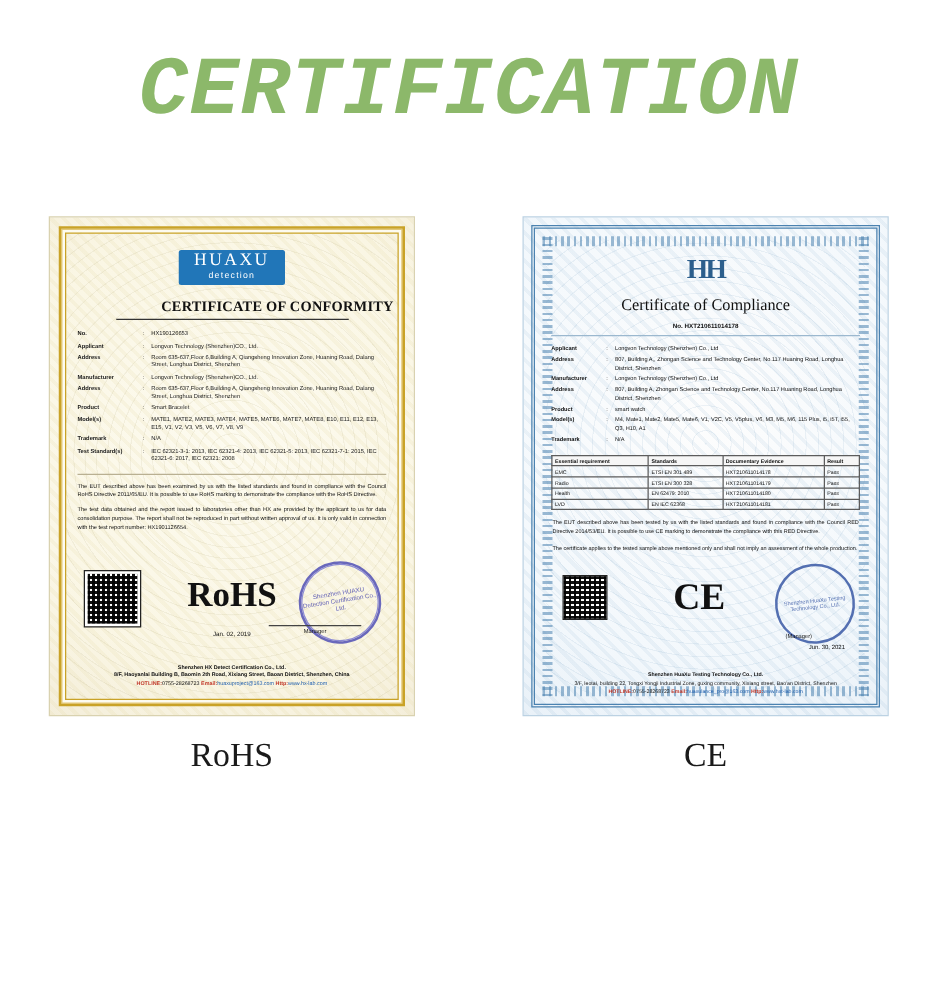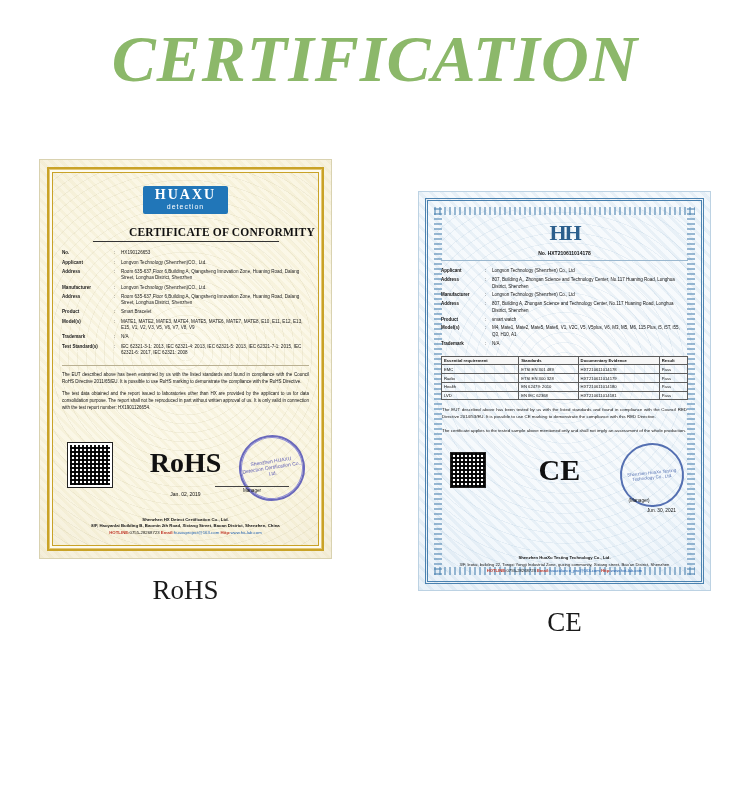--- a/index.html
+++ b/index.html
@@ -10,28 +10,28 @@
   body {
     width: 750px;
     height: 800px;
     font-family: "Liberation Sans", sans-serif;
     position: relative;
     overflow: hidden;
   }
 
   .page-title {
     text-align: center;
-    font-family: Liberation Serif, serif;
+    font-family: Liberation Mono, monospace;
     font-weight: bold;
     font-style: italic;
     font-size: 66px;
     color: #8cb86a;
     letter-spacing: 1px;
     margin: 0;
-    padding-top: 24px;
+    padding-top: 38px;
     line-height: 1.05;
   }
 
   .certs-row {
     display: flex;
     justify-content: space-between;
     padding: 0 8px;
     margin-top: 66px;
     box-sizing: border-box;
   }
@@ -87,21 +87,21 @@
   .logo-box {
     margin: 10px auto 0;
     background: #2176b8;
     color: #fff;
     text-align: center;
     padding: 2px 12px 3px;
     border-radius: 2px;
   }
   .logo-box .logo-main {
     font-family: "Liberation Serif", serif;
-    font-weight: bold;
+    font-weight: normal;
     font-size: 14px;
     letter-spacing: 2px;
     line-height: 1.05;
   }
   .logo-box .logo-sub {
     font-size: 7px;
     letter-spacing: 1px;
     line-height: 1.2;
   }
   .cert-heading {
@@ -231,21 +231,20 @@
   .footer-block .f-bold { font-weight: bold; }
   .footer-block .f-red { color: #c0392b; font-weight: bold; }
   .footer-block .f-blue { color: #1f5fae; }
 
   
   .ce-doc {
     border: 1px solid #bcd2e3;
     background:
       repeating-linear-gradient(45deg, rgba(120,165,200,0.10) 0 3px, rgba(255,255,255,0) 3px 8px),
       radial-gradient(circle at 50% 40%, #fdfdfd 0%, #f3f8fc 70%, #e9f1f8 100%);
-    margin-top: 32px;
   }
   .ce-frame {
     position: absolute;
     left: 6px; top: 6px; right: 6px; bottom: 6px;
     border: 3px double #4b82b0;
   }
   .ce-lace {
     position: absolute;
     left: 9px; top: 9px; right: 9px; bottom: 9px;
     border: 6px solid transparent;
@@ -501,20 +500,21 @@
 
   <div class="cert-block">
     <div class="cert-doc ce-doc">
       <div class="ce-frame"></div>
       <div class="ce-lace"></div>
       <div class="ce-guilloche"></div>
 
       <div class="ce-inner">
         <div class="hh-logo">HH</div>
 
+        <div class="ce-heading">Certificate of Compliance</div>
         <div class="ce-no">No. HXT210611014178</div>
         <div class="ce-rule"></div>
 
         <div class="ce-fields fields">
           <div class="field-row">
             <div class="field-label">Applicant</div>
             <div class="field-colon">:</div>
             <div class="field-value">Longvon Technology (Shenzhen) Co., Ltd</div>
           </div>
           <div class="field-row">

